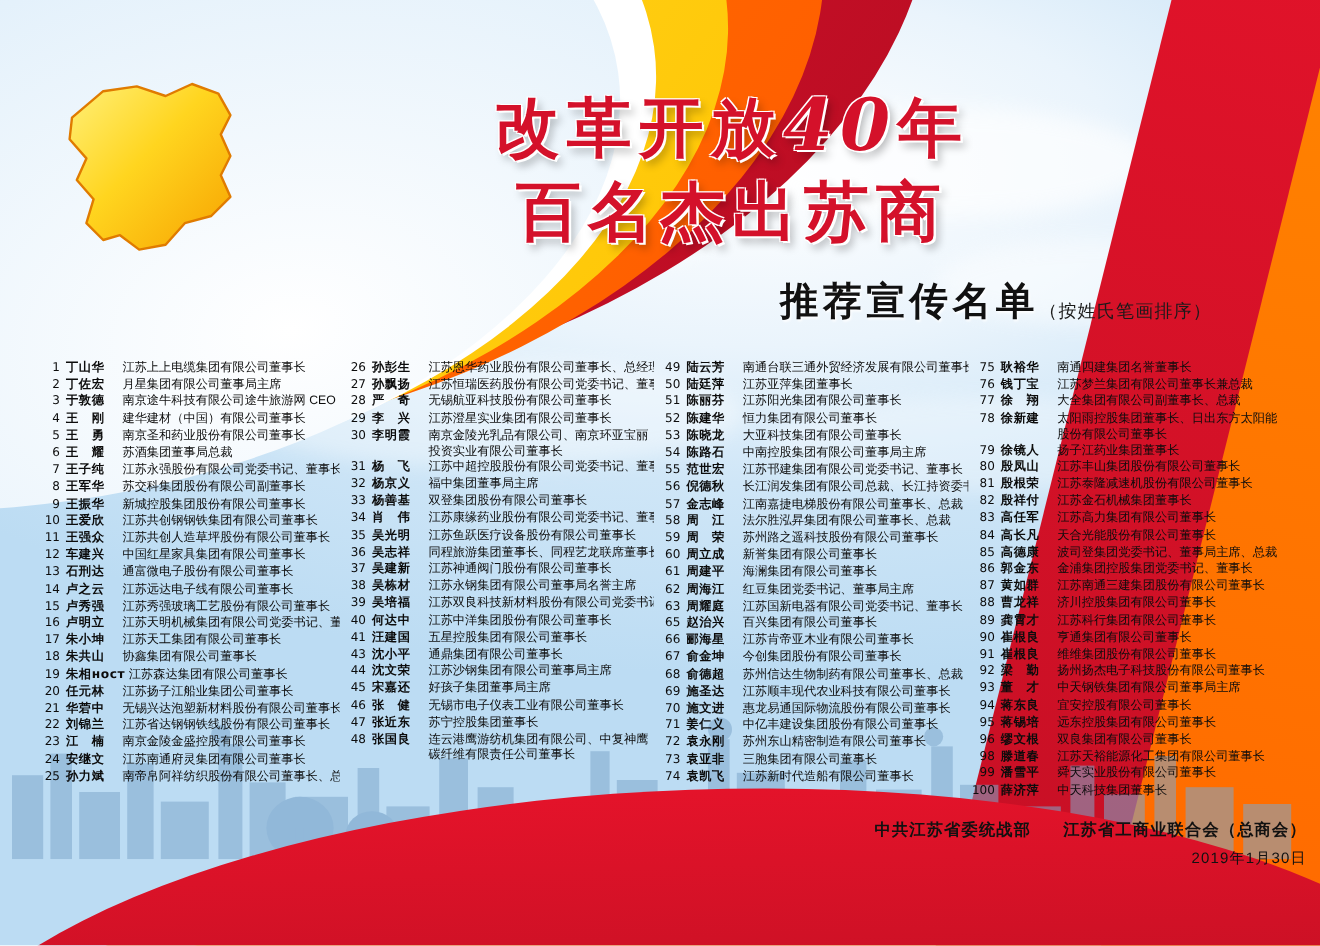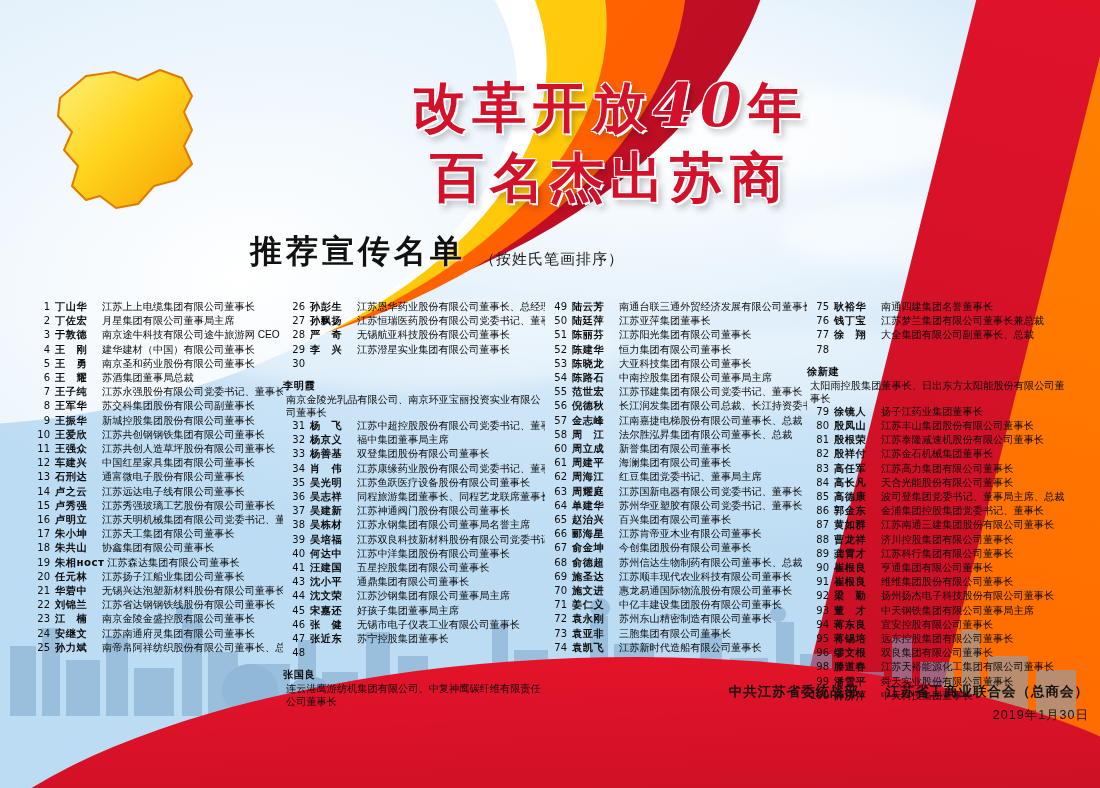--- a/index.html
+++ b/index.html
@@ -97,21 +97,21 @@
     text-shadow:
       2px 2px 0 #fff, -1px -1px 0 #fff, 1px -1px 0 #fff, -1px 1px 0 #fff,
       4px 5px 7px rgba(0,0,0,.28);
     white-space:nowrap;
   }
   .hl1{font-size:54px;line-height:62px;}
   .hl1 .num{font-size:60px;font-style:italic;}
   .hl2{font-size:54px;line-height:66px;margin-top:6px;}
   .subtitle-row{
     position:absolute;left:250px;top:230px;width:760px;
-    display:flex;align-items:flex-end;justify-content:flex-start;gap:14px;
+    display:flex;align-items:flex-end;justify-content:flex-end;
   }
   .subtitle{
     font-family:"DejaVu Serif","Liberation Serif",serif;
     font-size:32px;font-weight:bold;color:#111;letter-spacing:4px;
     text-shadow:1px 1px 2px rgba(255,255,255,.9);
   }
   .subnote{font-size:15px;color:#1a1a1a;padding-bottom:5px;letter-spacing:1px;}
 
   
   .list-area{
@@ -129,21 +129,21 @@
   }
   .idx{
     width:22px;text-align:right;padding-right:5px;flex:0 0 22px;
     font-family:"DejaVu Sans","Liberation Sans",sans-serif;font-size:10px;
   }
   .nm{
     flex:0 0 auto;min-width:44px;font-weight:bold;letter-spacing:.5px;
     font-family:"DejaVu Sans","Liberation Sans",sans-serif;
   }
   .ttl{flex:1 1 auto;padding-left:3px;overflow:hidden;text-overflow:clip;}
-  .entry.two-line{white-space:normal;flex-direction:column;}
+  .entry.two-line{white-space:normal;}
   .entry.two-line .ttl{white-space:normal;line-height:13px;}
 
   
   .footer{
     position:absolute;right:48px;top:672px;text-align:right;color:#111;margin-top:11px;
   }
   .footer .orgs{font-size:13.5px;font-weight:bold;letter-spacing:1px;}
   .footer .orgs span{margin-left:22px;}
   .footer .date{font-size:12.5px;margin-top:6px;letter-spacing:1px;}
 </style>
@@ -544,43 +544,43 @@
           <span class="idx">57</span>
           <span class="nm">金志峰</span>
           <span class="ttl">江南嘉捷电梯股份有限公司董事长、总裁</span>
         </div>
         <div class="entry">
           <span class="idx">58</span>
           <span class="nm">周　江</span>
           <span class="ttl">法尔胜泓昇集团有限公司董事长、总裁</span>
         </div>
         <div class="entry">
+          <span class="idx">59</span>
+          <span class="nm">周　荣</span>
+          <span class="ttl">苏州路之遥科技股份有限公司董事长</span>
+        </div>
+        <div class="entry">
           <span class="idx">60</span>
           <span class="nm">周立成</span>
           <span class="ttl">新誉集团有限公司董事长</span>
         </div>
         <div class="entry">
           <span class="idx">61</span>
           <span class="nm">周建平</span>
           <span class="ttl">海澜集团有限公司董事长</span>
         </div>
         <div class="entry">
           <span class="idx">62</span>
           <span class="nm">周海江</span>
           <span class="ttl">红豆集团党委书记、董事局主席</span>
         </div>
         <div class="entry">
           <span class="idx">63</span>
           <span class="nm">周耀庭</span>
           <span class="ttl">江苏国新电器有限公司党委书记、董事长</span>
-        </div>
-        <div class="entry">
-          <span class="idx">64</span>
-          <span class="nm">单建华</span>
-          <span class="ttl">苏州华亚塑胶有限公司党委书记、董事长</span>
         </div>
         <div class="entry">
           <span class="idx">65</span>
           <span class="nm">赵治兴</span>
           <span class="ttl">百兴集团有限公司董事长</span>
         </div>
         <div class="entry">
           <span class="idx">66</span>
           <span class="nm">郦海星</span>
           <span class="ttl">江苏肯帝亚木业有限公司董事长</span>

